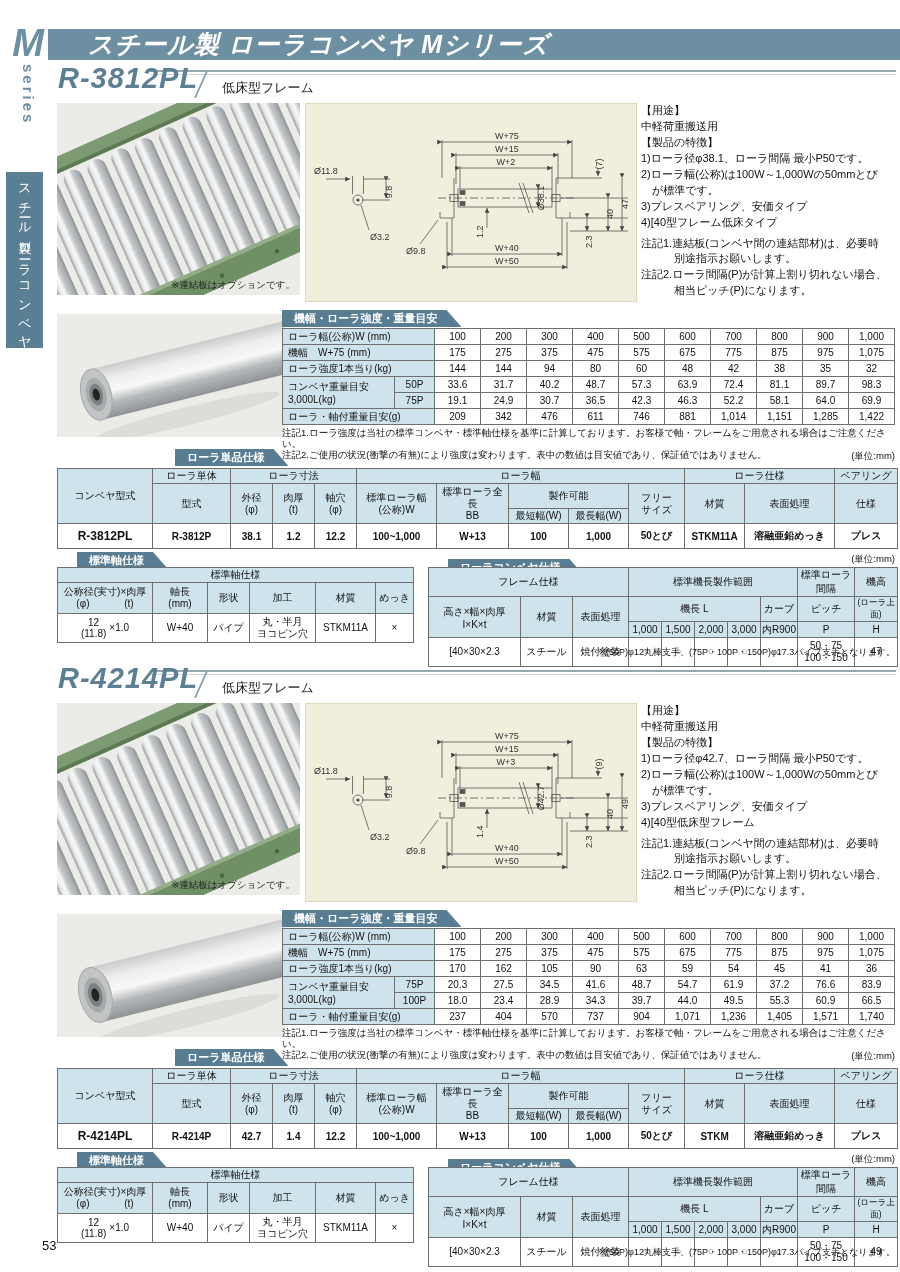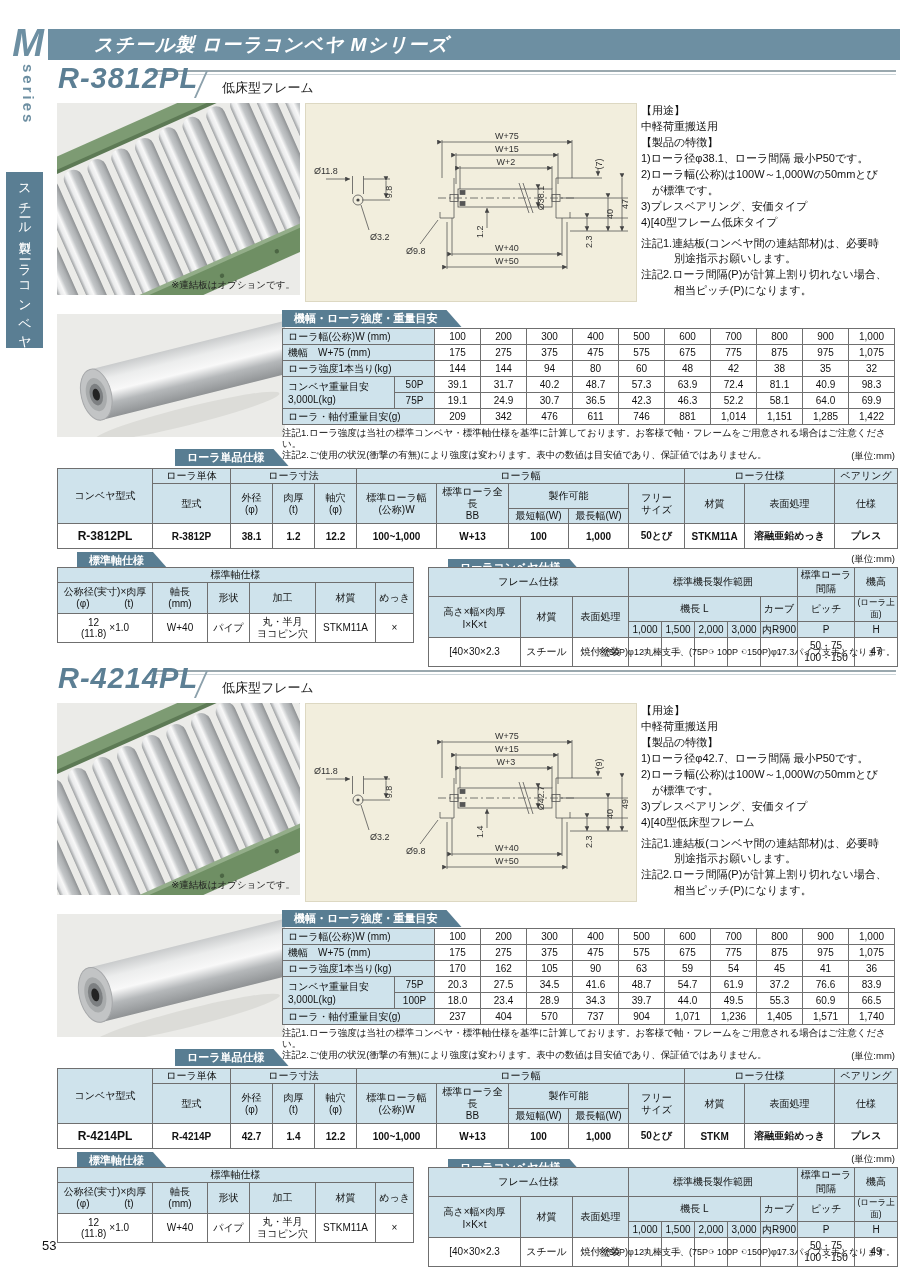--- a/index.html
+++ b/index.html
@@ -6,21 +6,21 @@
   .page{position:relative;width:900px;height:1272px;background:#fff;overflow:hidden;
         font-family:"Liberation Sans","DejaVu Sans",sans-serif;color:#111;}
   
   .m-logo{position:absolute;left:8px;top:26px;width:40px;text-align:center;}
   .m-big{font-size:38px;font-weight:bold;font-style:italic;color:#6d8fa2;line-height:0.9;}
   .m-series{writing-mode:vertical-rl;font-size:15px;font-weight:bold;color:#6d8fa2;letter-spacing:3px;margin:4px auto 0;}
   .side-tab{position:absolute;left:6px;top:172px;width:37px;height:176px;background:#5a7e93;color:#fff;
             writing-mode:vertical-rl;font-size:13px;letter-spacing:3px;display:flex;align-items:center;justify-content:center;}
   
   .header-band{position:absolute;left:48px;top:29px;right:0;height:31px;background:#6d8fa2;display:flex;align-items:center;}
-  .header-title{color:#fff;font-size:19px;font-weight:bold;font-style:italic;padding-left:28px;letter-spacing:1px;margin-left:18px;}
+  .header-title{color:#fff;font-size:25px;font-weight:bold;font-style:italic;padding-left:40px;letter-spacing:1px;}
   
   .product{position:absolute;left:0;width:900px;height:600px;}
   .title-rule{position:absolute;left:150px;right:4px;top:4px;height:2px;border-top:2px solid #9aa8ae;border-bottom:1px solid #ccd5d9;}
   .product-title{position:absolute;left:58px;top:-4px;font-size:29px;font-weight:bold;font-style:italic;color:#5c7f94;letter-spacing:1px;}
   .title-slash{position:absolute;left:200px;top:5px;width:4px;height:27px;border-left:2px solid #8ba0ab;transform:skewX(-24deg);}
   .frame-type{position:absolute;left:222px;top:13px;font-size:13px;color:#222;}
   .photo-box{position:absolute;left:57px;top:37px;width:243px;height:192px;background:#ebebe8;overflow:hidden;}
   .photo-caption{position:absolute;right:5px;bottom:3px;font-size:9.5px;color:#222;}
   .drawing-box{position:absolute;left:305px;top:37px;width:330px;height:197px;background:#f2eedd;border:1px solid #ddd8c2;}
   .info-box{position:absolute;left:641px;top:37px;width:258px;font-size:11px;line-height:1.45;color:#111;}
@@ -323,29 +323,29 @@
               <td>48</td>
               <td>42</td>
               <td>38</td>
               <td>35</td>
               <td>32</td>
             </tr>
         <tr>
           <td class="lbl grp" rowspan="2"><span>コンベヤ重量目安</span><br><span>3,000L(kg)</span></td>
           <td class="sub">50P</td>
 
-        <td>39.1</td>
+        <td>33.6</td>
               <td>31.7</td>
               <td>40.2</td>
               <td>48.7</td>
               <td>57.3</td>
               <td>63.9</td>
               <td>72.4</td>
               <td>81.1</td>
-              <td>40.9</td>
+              <td>89.7</td>
               <td>98.3</td>
             </tr>
         <tr>
           <td class="sub">75P</td>
 
         <td>19.1</td>
               <td>24.9</td>
               <td>30.7</td>
               <td>36.5</td>
               <td>42.3</td>

